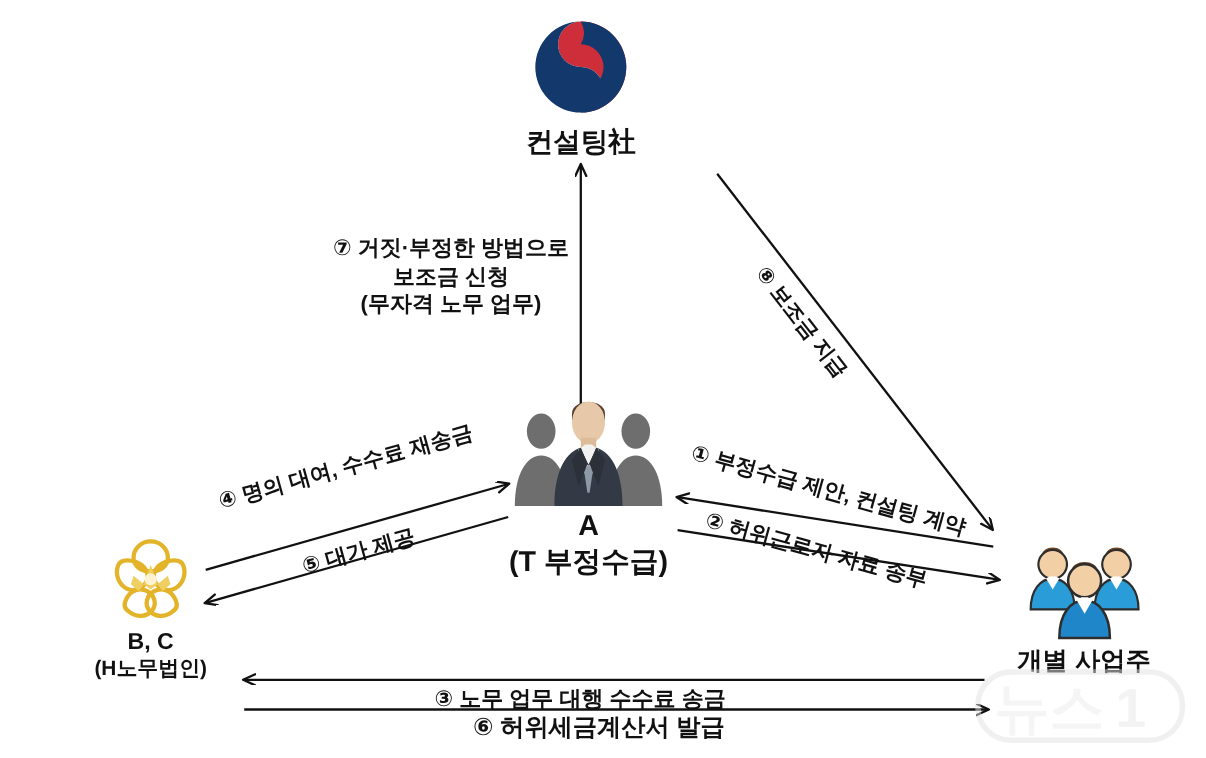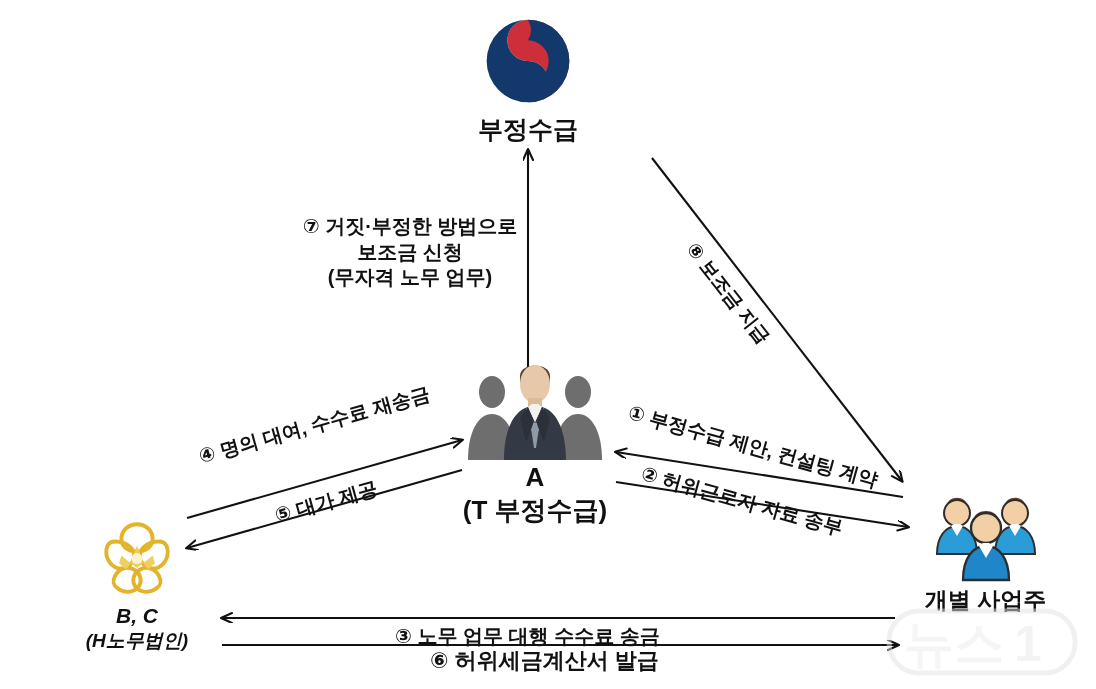--- a/index.html
+++ b/index.html
@@ -60,23 +60,22 @@
     margin-top: 2px;
   }
   #node-center .node-label.sub {
     font-size: 26px;
     margin-top: 1px;
   }
 
   
   #node-left {
     left: 12px;
-    top: 518px;
+    top: 486px;
     width: 250px;
-    font-style: italic;
   }
   #node-left .emblem-wrap {
     width: 78px;
     height: 78px;
     margin: 0 auto;
   }
   #node-left .node-label {
     font-size: 21px;
     margin-top: 7px;
   }
@@ -216,21 +215,21 @@
       <svg viewBox="0 0 100 100" width="96" height="94" xmlns="http://www.w3.org/2000/svg">
         <path d="M50 6 A44 44 0 0 1 50 94 A22 22 0 0 0 50 50 A22 22 0 0 1 50 6 Z" fill="#cd2e3a"></path>
         <path d="M50 94 A44 44 0 0 1 50 6 A22 22 0 0 0 50 50 A22 22 0 0 1 50 94 Z" fill="#13386b"></path>
         <path d="M50 6 A44 44 0 0 1 88 28" fill="none" stroke="#ffffff" stroke-width="0"></path>
         <circle cx="50" cy="50" r="44" fill="none" stroke="#ffffff" stroke-width="0"></circle>
         <path d="M50 94 A44 44 0 0 0 94 50 L94 50 A44 44 0 0 1 50 94 Z" fill="#ffffff"></path>
         <path d="M72 50 A22 22 0 0 1 50 72 A22 22 0 0 1 28 50 A22 22 0 0 1 50 28 A22 22 0 0 1 72 50 Z" fill="none"></path>
         <path d="M50 28 A22 22 0 0 1 50 72 A44 44 0 0 0 50 94 A44 44 0 0 0 50 6 A22 22 0 0 1 50 28 Z" fill="#13386b"></path>
       </svg>
     </div>
-    <div class="node-label">부정수급</div>
+    <div class="node-label">컨설팅社</div>
   </div>
 
   <div class="node" id="node-center">
     <div class="figure-wrap">
       <svg viewBox="0 0 150 108" width="150" height="108" xmlns="http://www.w3.org/2000/svg">
 
         <ellipse cx="32" cy="40" rx="13" ry="16" fill="#6e6e6e"></ellipse>
         <path d="M8 108 C8 80 18 62 32 62 C46 62 56 80 56 108 Z" fill="#6e6e6e"></path>
 
         <ellipse cx="118" cy="40" rx="13" ry="16" fill="#6e6e6e"></ellipse>

